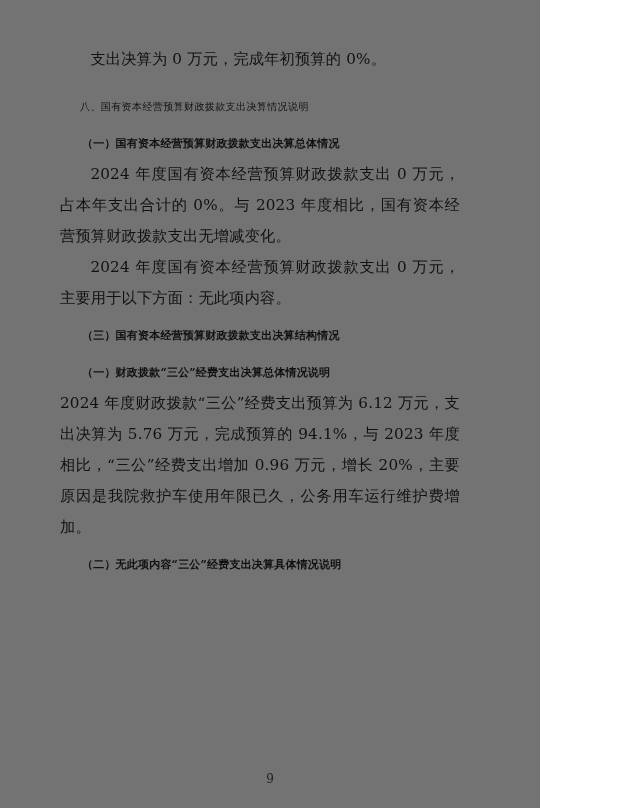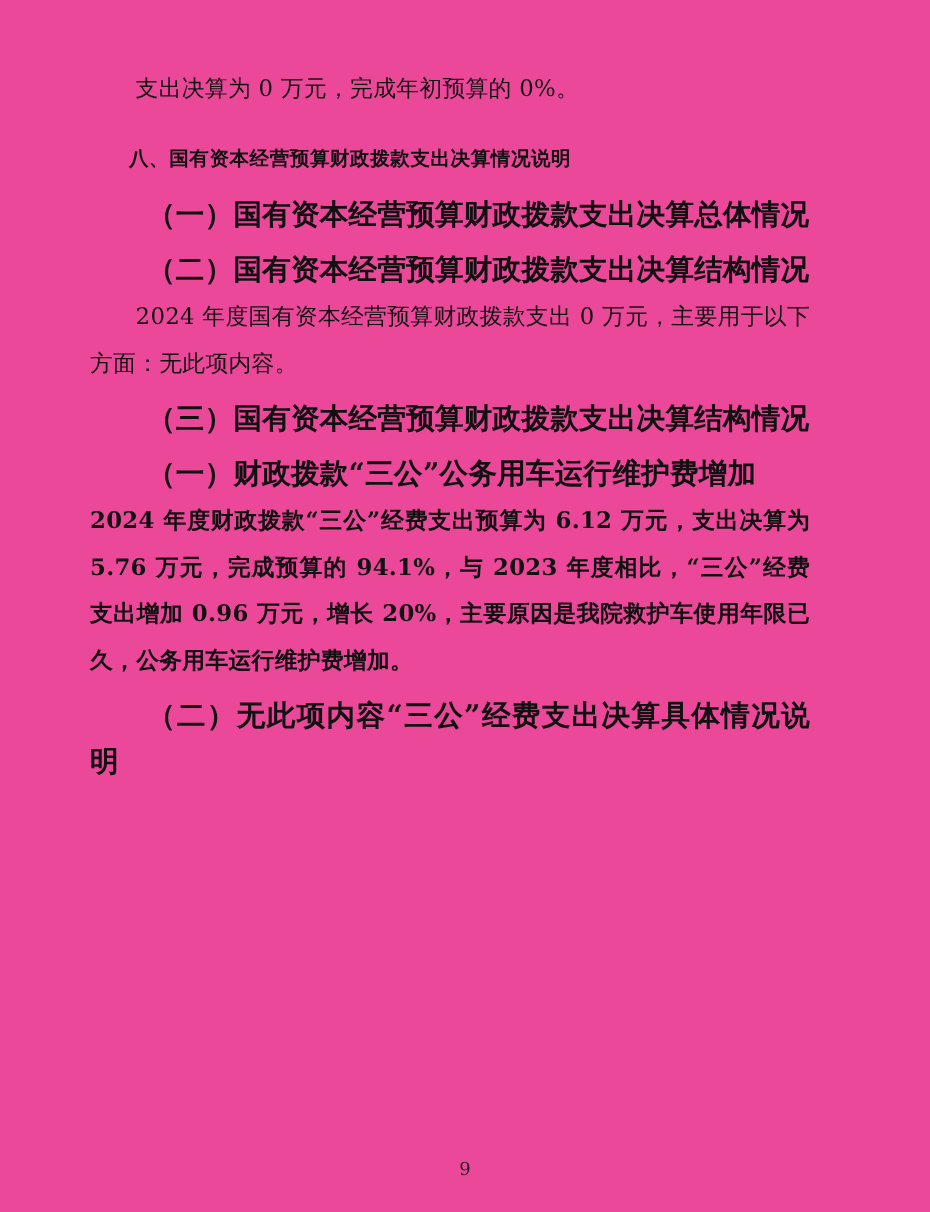--- a/index.html
+++ b/index.html
@@ -9,54 +9,53 @@
   body {
     width: 620px;
     height: 808px;
     background: #ffffff;
     font-family: "DejaVu Serif", "Liberation Serif", serif;
     color: #111111;
     overflow: hidden;
   }
   .page {
     position: relative;
-    width: 620px;
+    width: 540px;
     height: 808px;
     box-sizing: border-box;
     padding: 44px 80px 30px 60px;
-    background: #ec4899;
+    background: #737373;
   }
   .doc-body {
     font-size: 15.2px;
     line-height: 31px;
     letter-spacing: 0.2px;
     text-align: justify;
     text-justify: inter-ideograph;
   }
   .para {
     margin: 0;
     text-indent: 2em;
   }
   .para-noindent {
     margin: 0;
     text-indent: 0;
-    font-weight: bold;
   }
   .heading {
     margin: 0;
     text-indent: 2em;
-    font-weight: bold;
-    font-size: 13px;
+    font-weight: normal;
+    font-size: 10px;
     letter-spacing: 0.4px;
   }
   .subheading {
     margin: 0;
     text-indent: 2em;
     font-weight: bold;
-    font-size: 19px;
+    font-size: 11px;
     letter-spacing: 0.2px;
   }
   .gap-above {
     margin-top: 16px;
   }
   .gap-small {
     margin-top: 6px;
   }
   .page-number {
     position: absolute;
@@ -74,30 +73,30 @@
 
 <div class="page">
   <div class="doc-body">
 
     <p class="para">支出决算为 0 万元，完成年初预算的 0%。</p>
 
     <p class="heading gap-above">八、国有资本经营预算财政拨款支出决算情况说明</p>
 
     <p class="subheading gap-small">（一）国有资本经营预算财政拨款支出决算总体情况</p>
 
+    <p class="para">2024 年度国有资本经营预算财政拨款支出 0 万元，占本年支出合计的 0%。与 2023 年度相比，国有资本经营预算财政拨款支出无增减变化。</p>
 
-    <p class="subheading gap-small">（二）国有资本经营预算财政拨款支出决算结构情况</p>
 
     <p class="para">2024 年度国有资本经营预算财政拨款支出 0 万元，主要用于以下方面：无此项内容。</p>
 
     <p class="subheading gap-small">（三）国有资本经营预算财政拨款支出决算结构情况</p>
 
 
 
-    <p class="subheading gap-small">（一）财政拨款“三公”公务用车运行维护费增加</p>
+    <p class="subheading gap-small">（一）财政拨款“三公”经费支出决算总体情况说明</p>
 
     <p class="para-noindent">2024 年度财政拨款“三公”经费支出预算为 6.12 万元，支出决算为 5.76 万元，完成预算的 94.1%，与 2023 年度相比，“三公”经费支出增加 0.96 万元，增长 20%，主要原因是我院救护车使用年限已久，公务用车运行维护费增加。</p>
 
     <p class="subheading gap-small">（二）无此项内容“三公”经费支出决算具体情况说明</p>
 
 
   </div>
 
   <div class="page-number">9</div>
 </div>

